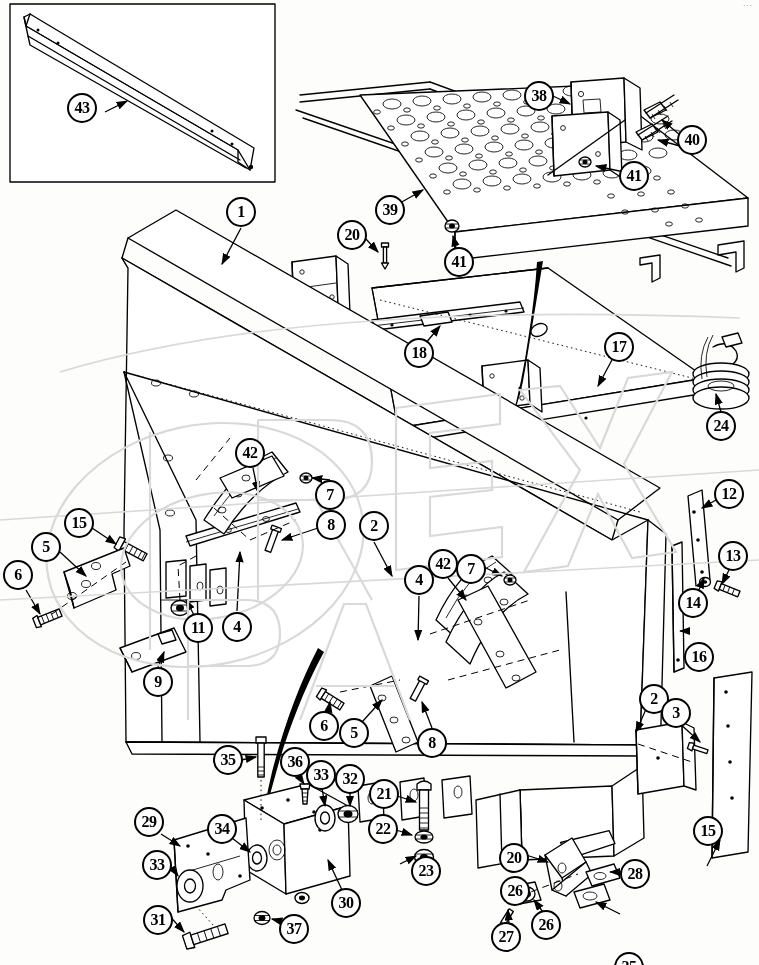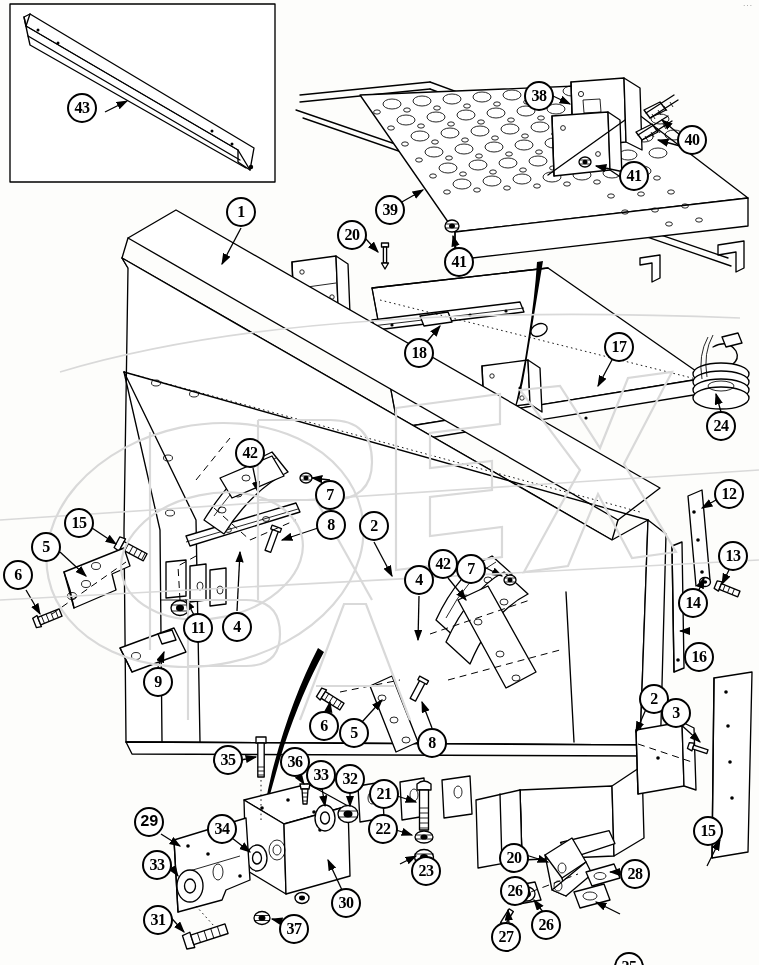--- a/index.html
+++ b/index.html
@@ -774,21 +774,21 @@
       </div>
       <div class="cal" style="left: 531px; top: 910px;">
         <span>26</span>
       </div>
       <div class="cal" style="left: 491px; top: 922px;">
         <span>27</span>
       </div>
       <div class="cal" style="left: 620px; top: 859px;">
         <span>28</span>
       </div>
-      <div class="cal" style="left: 134px; top: 807px; font-family: Liberation Mono, monospace;">
+      <div class="cal" style="left: 134px; top: 807px;">
         <span>29</span>
       </div>
       <div class="cal" style="left: 331px; top: 888px;">
         <span>30</span>
       </div>
       <div class="cal" style="left: 143px; top: 905px;">
         <span>31</span>
       </div>
       <div class="cal" style="left: 335px; top: 764px;">
         <span>32</span>

